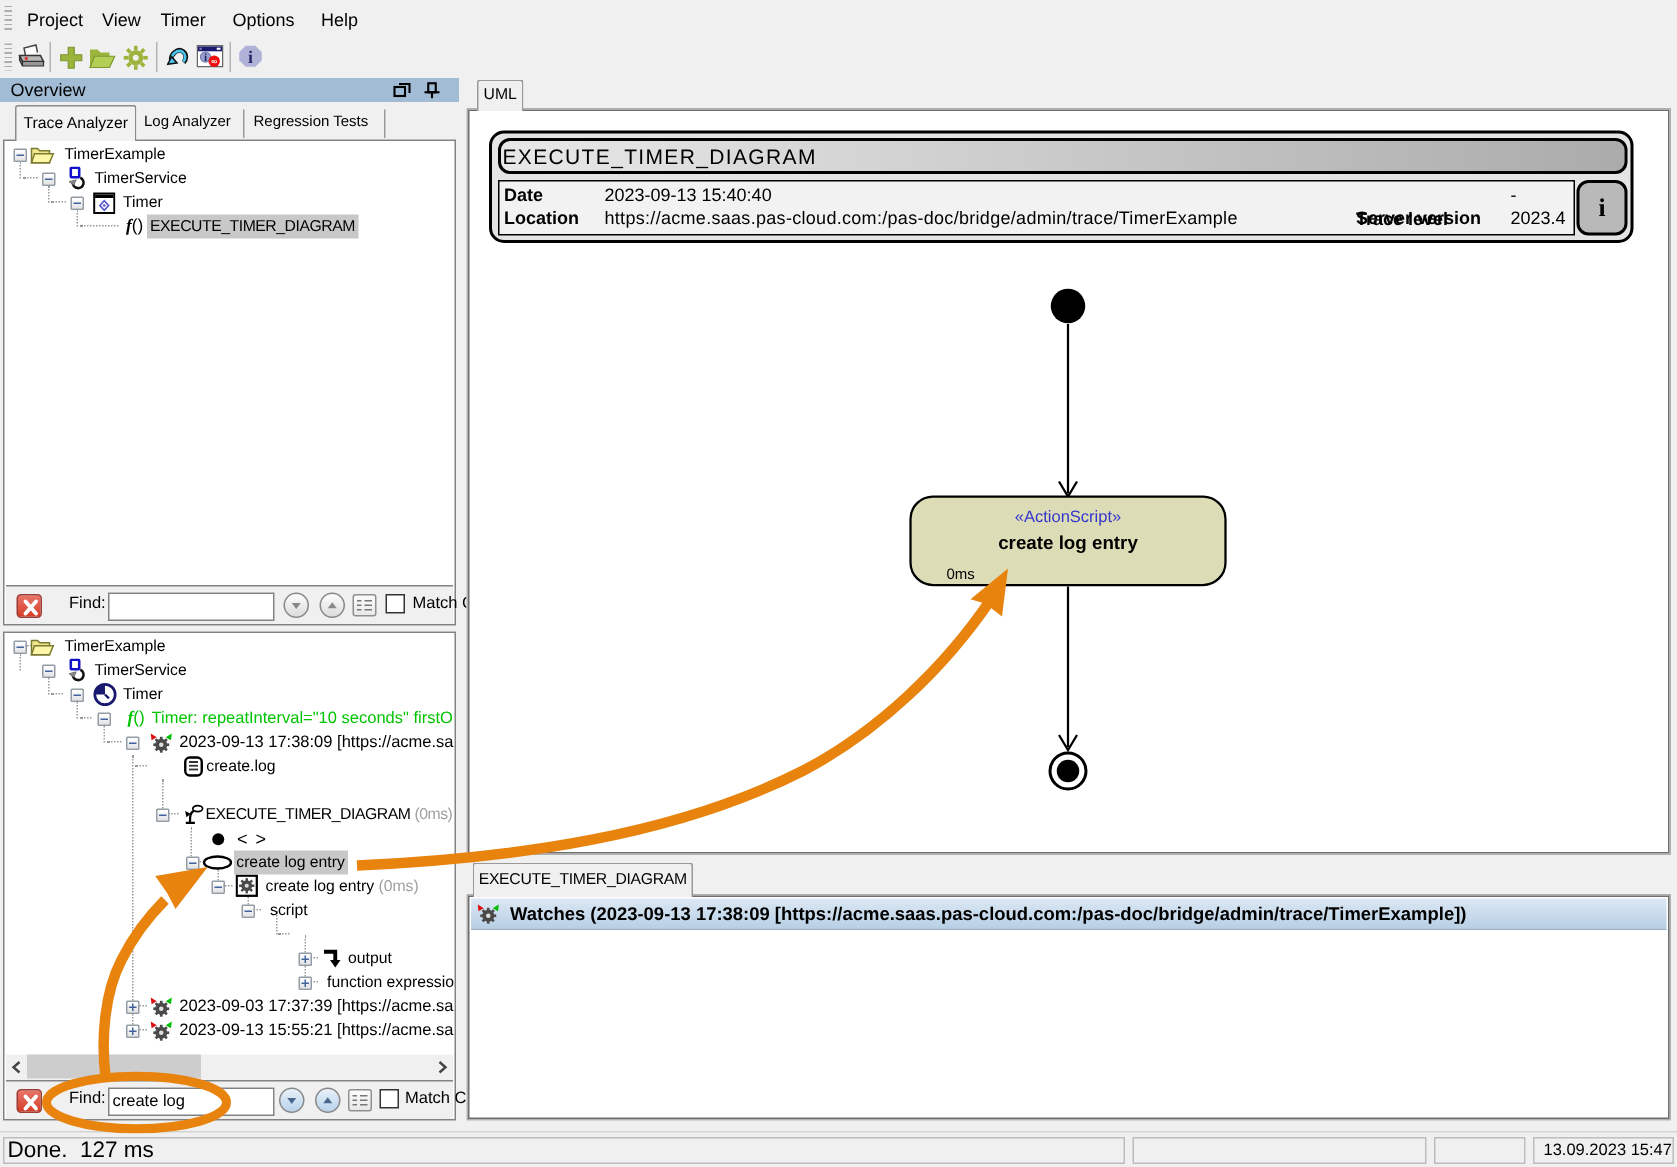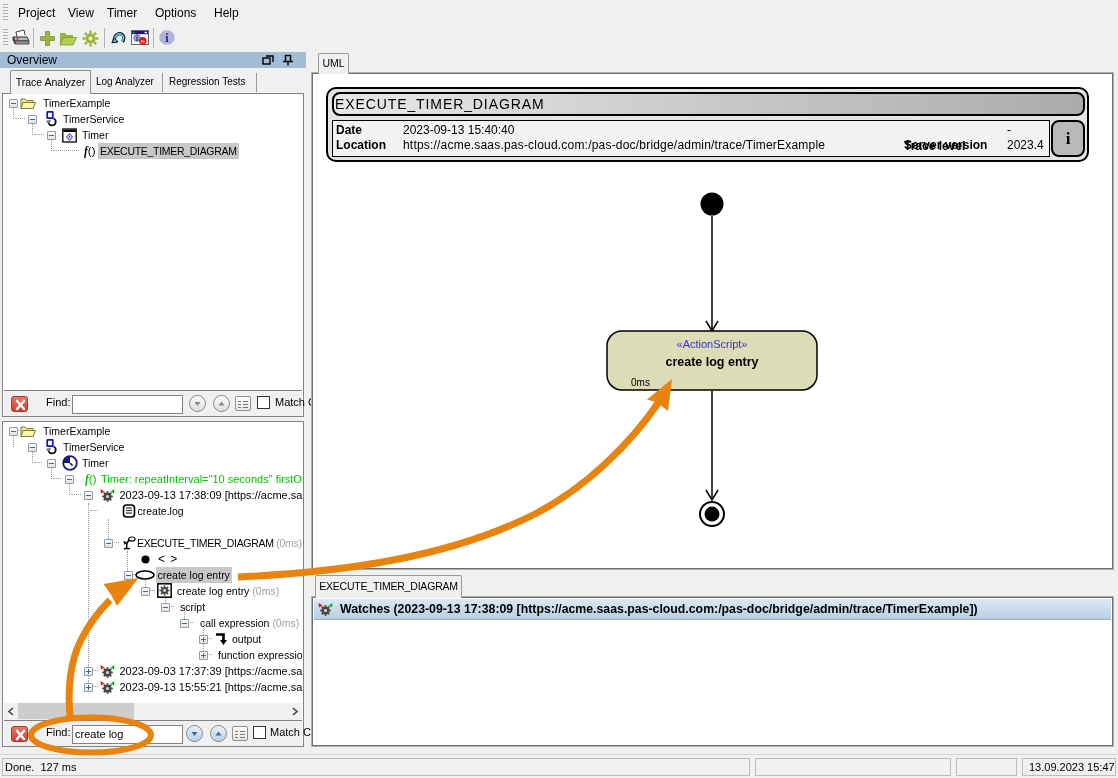--- a/index.html
+++ b/index.html
@@ -377,26 +377,20 @@
           <circle cx="7.5" cy="7.5" r="1.4" fill="#ddd"></circle>
         </svg>
       <span class="abs" style="left:174px;">create log entry <span class="gray">(0ms)</span></span>
     </div>
     <div class="treerow" style="left:0; top:176px; width:300px;">
       <span class="exp" style="left:157.5px;">
           <i></i>
         </span>
       <span class="abs" style="left:177px;">script</span>
     </div>
-    <div class="treerow" style="left:0; top:192px; width:300px;">
-      <span class="exp" style="left:176.5px;">
-          <i></i>
-        </span>
-      <span class="abs" style="left:197px;">call expression <span class="gray">(0ms)</span></span>
-    </div>
     <div class="treerow" style="left:0; top:208px; width:300px;">
       <span class="exp" style="left:195.5px;">
           <i></i>
           <b></b>
         </span>
       <svg class="abs" style="left:212px; top:1px;" width="14" height="14" viewBox="0 0 14 14">
           <path d="M1 2.5 L8.5 2.5 L8.5 9" fill="none" stroke="#000" stroke-width="2.6"></path>
           <path d="M5 8 L12 8 L8.5 13 Z" fill="#000"></path>
         </svg>
       <span class="abs" style="left:229px;">output</span>
@@ -596,21 +590,21 @@
               <rect x="6.6" y="3.2" width="1.8" height="2.4"></rect>
             </g>
           </g>
           <circle cx="7.5" cy="8.5" r="1.5" fill="#ddd"></circle>
         </svg></span>
     <span style="position:absolute; left:26px;">Watches (2023-09-13 17:38:09 [https://acme.saas.pas-cloud.com:/pas-doc/bridge/admin/trace/TimerExample])</span>
   </div>
 </div>
 
 <div class="abs" style="left:0; top:754px; width:1118px; height:24px; background:#f0f0f0; border-top:1px solid #d4d4d4;">
-  <div class="abs" style="left:2px; top:3px; width:748px; height:18px; border:1px solid #bdbdbd; font-size:11px; line-height:16px; padding-left:2px;">Done.&nbsp; 127 ms</div>
+  <div class="abs" style="left:2px; top:3px; width:748px; height:18px; border:1px solid #bdbdbd; font-size:15px; line-height:16px; padding-left:2px;">Done.&nbsp; 127 ms</div>
   <div class="abs" style="left:755px; top:3px; width:196px; height:18px; border:1px solid #bdbdbd;"></div>
   <div class="abs" style="left:956px; top:3px; width:61px; height:18px; border:1px solid #bdbdbd;"></div>
   <div class="abs" style="left:1022px; top:3px; width:94px; height:18px; border:1px solid #bdbdbd; font-size:11px; line-height:16px; padding-left:6px; white-space:nowrap;">13.09.2023 15:47</div>
 </div>
 
 <svg class="abs" style="left:0; top:0; z-index:10; pointer-events:none;" width="1118" height="778" viewBox="0 0 1118 778">
   <ellipse cx="91" cy="735" rx="60" ry="17.5" fill="none" stroke="#e8830d" stroke-width="6"></ellipse>
   <path d="M70.5,719 C 67,692 70,661 81,640 C 87.5,627 97,613 110,600" fill="none" stroke="#e8830d" stroke-width="7"></path>
   <path d="M138.5,578 L103.5,584 L111.5,595.5 L117,606 Z" fill="#e8830d"></path>
   <path d="M238,577 C345,572 450,557 535,514 C585,488 630,445 661,399" fill="none" stroke="#e8830d" stroke-width="7"></path>

